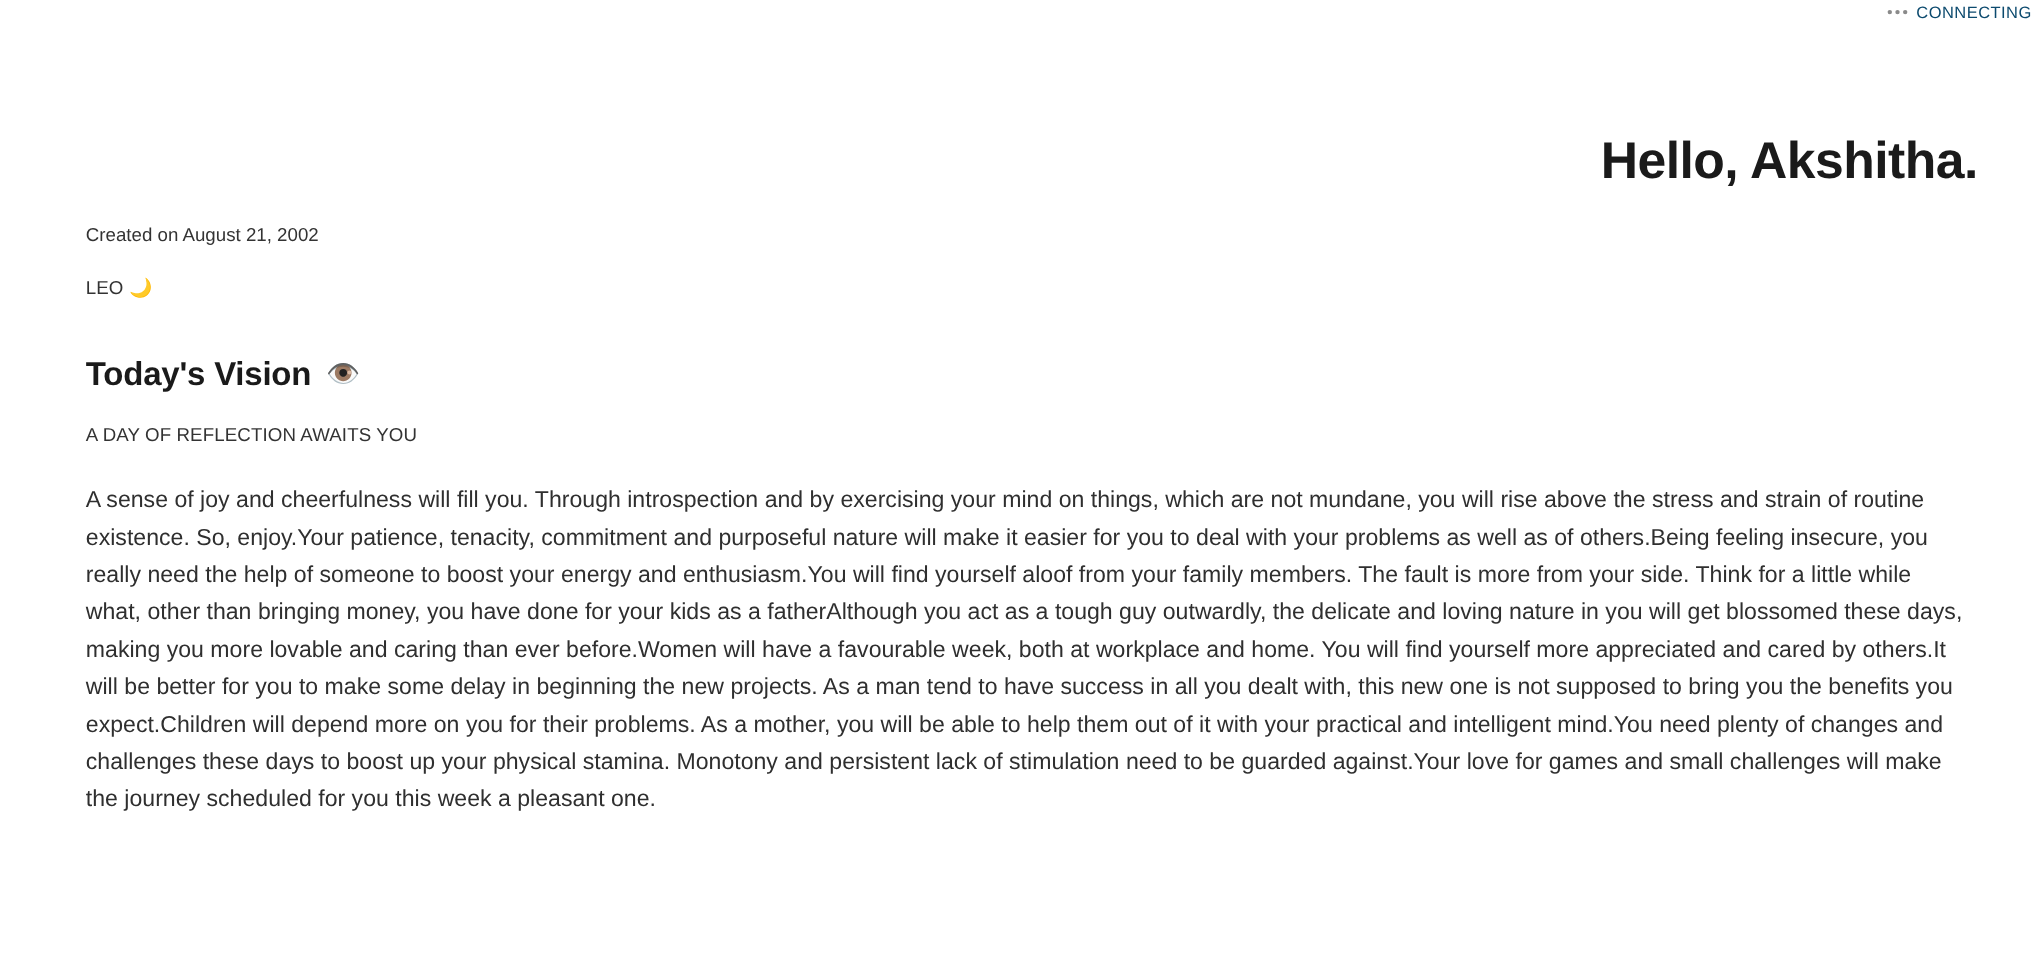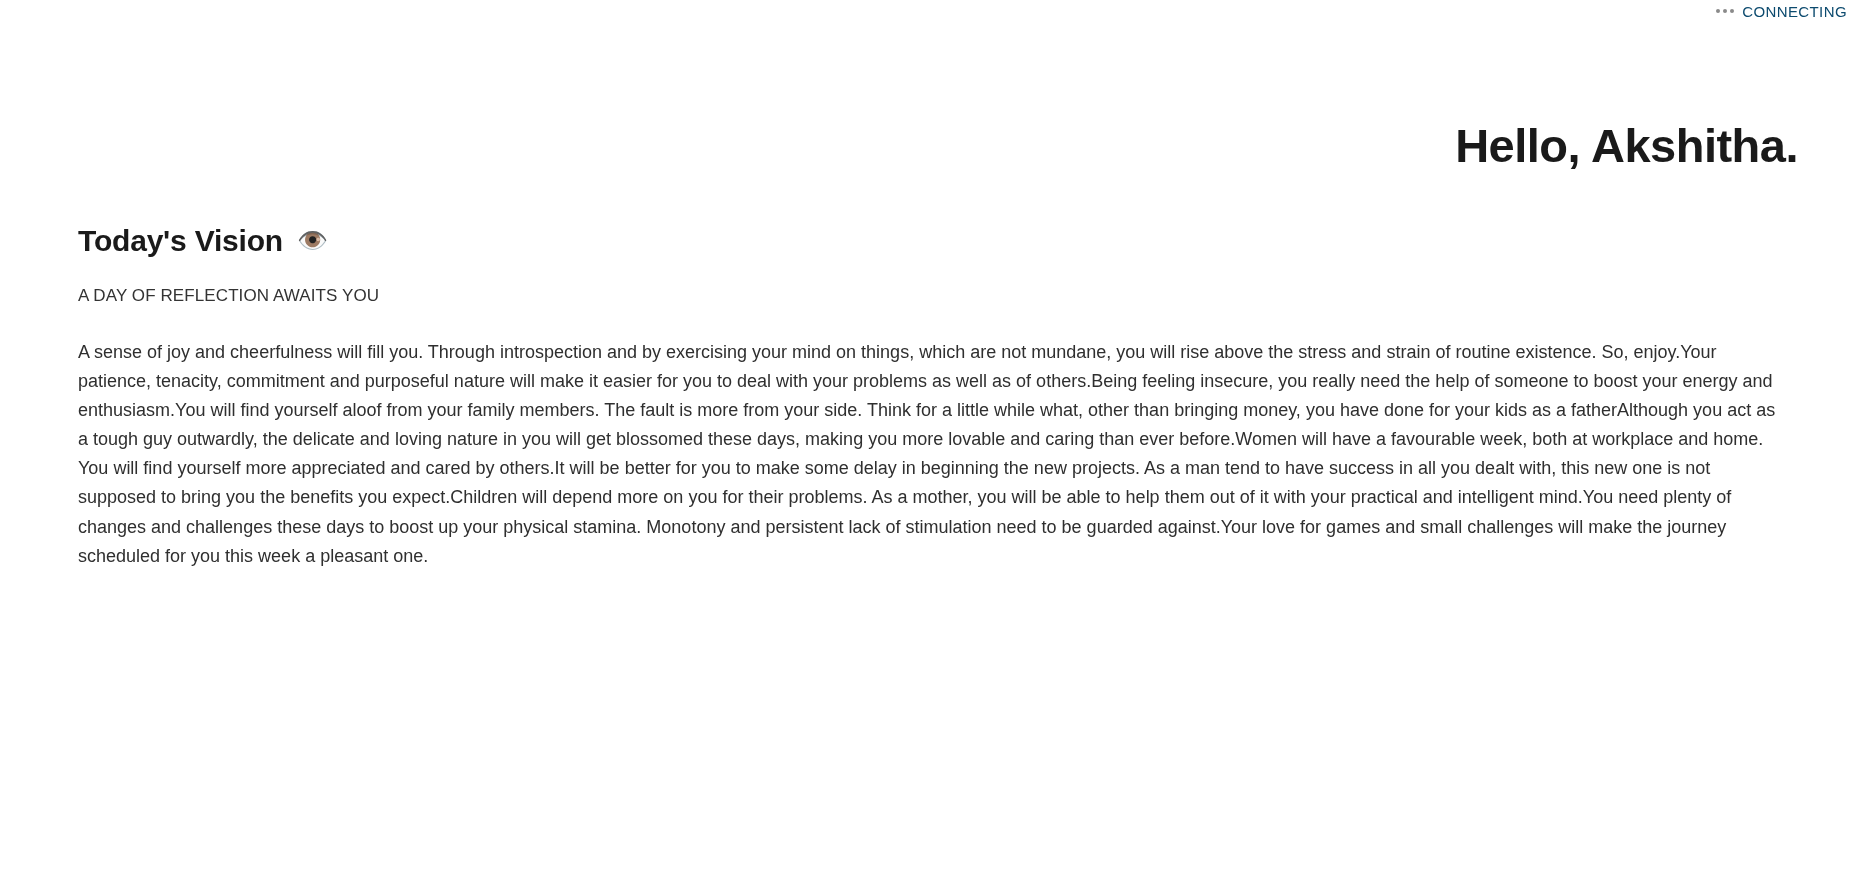--- a/index.html
+++ b/index.html
@@ -117,21 +117,21 @@
 
   .subtitle {
     margin-top: 28px;
     font-size: 17px;
     color: #333333;
     letter-spacing: 0.1px;
   }
 
   .body-text {
     margin-top: 32px;
-    font-size: 18px;
+    font-size: 21px;
     line-height: 1.62;
     color: #2f2f2f;
     width: 1712px;
     text-align: left;
   }
 </style>
 </head>
 <body>
 
 <div class="page">
@@ -144,21 +144,26 @@
           <i></i>
       </span>
       <span class="status-text">CONNECTING</span>
     </div>
   </div>
 
   <div class="content">
 
     <h1 class="greeting">Hello, Akshitha.</h1>
 
+    <div class="created-on">Created on August 21, 2002</div>
 
+    <div class="sign-row">
+      <span>LEO</span>
+      <span class="sign-emoji">🌙</span>
+    </div>
 
     <div class="section-title-row">
       <h2 class="section-title">Today's Vision</h2>
       <span class="eye-emoji">👁️</span>
     </div>
 
     <div class="subtitle">A DAY OF REFLECTION AWAITS YOU</div>
 
     <p class="body-text">A sense of joy and cheerfulness will fill you. Through introspection and by exercising your mind on things, which are not mundane, you will rise above the stress and strain of routine existence. So, enjoy.Your patience, tenacity, commitment and purposeful nature will make it easier for you to deal with your problems as well as of others.Being feeling insecure, you really need the help of someone to boost your energy and enthusiasm.You will find yourself aloof from your family members. The fault is more from your side. Think for a little while what, other than bringing money, you have done for your kids as a fatherAlthough you act as a tough guy outwardly, the delicate and loving nature in you will get blossomed these days, making you more lovable and caring than ever before.Women will have a favourable week, both at workplace and home. You will find yourself more appreciated and cared by others.It will be better for you to make some delay in beginning the new projects. As a man tend to have success in all you dealt with, this new one is not supposed to bring you the benefits you expect.Children will depend more on you for their problems. As a mother, you will be able to help them out of it with your practical and intelligent mind.You need plenty of changes and challenges these days to boost up your physical stamina. Monotony and persistent lack of stimulation need to be guarded against.Your love for games and small challenges will make the journey scheduled for you this week a pleasant one.</p>
 

